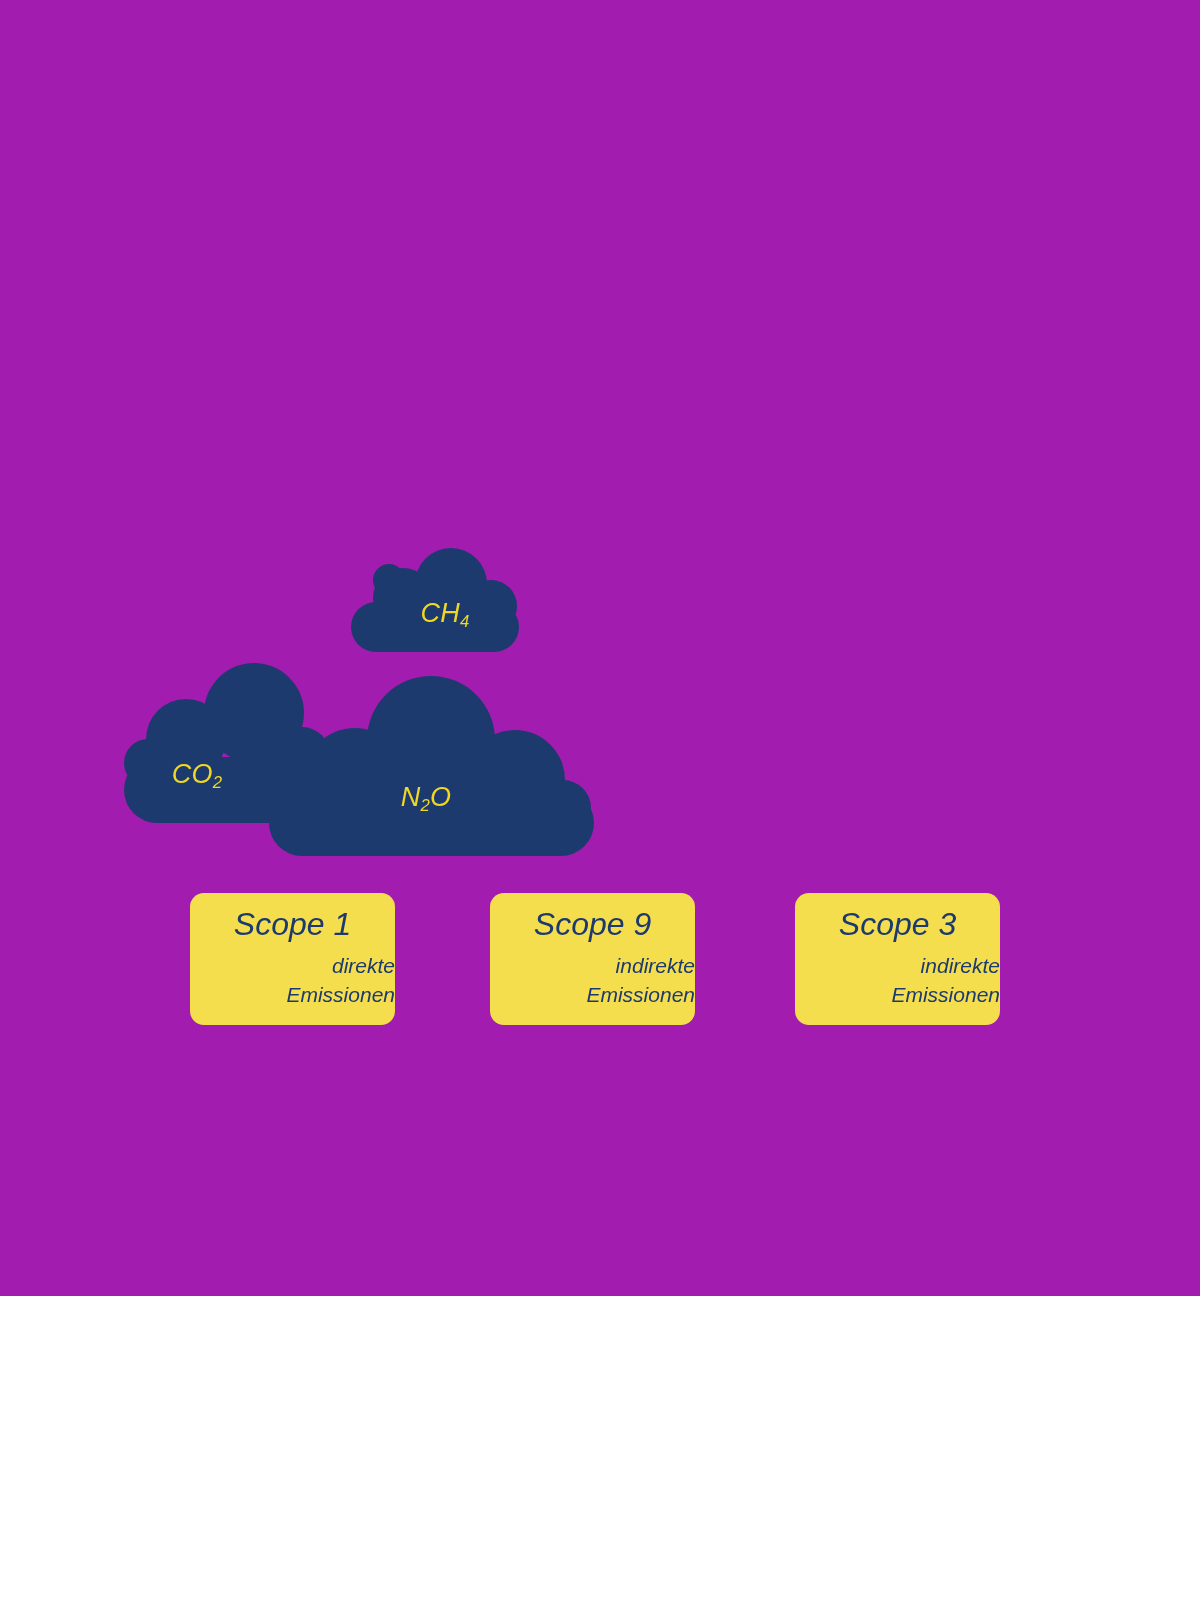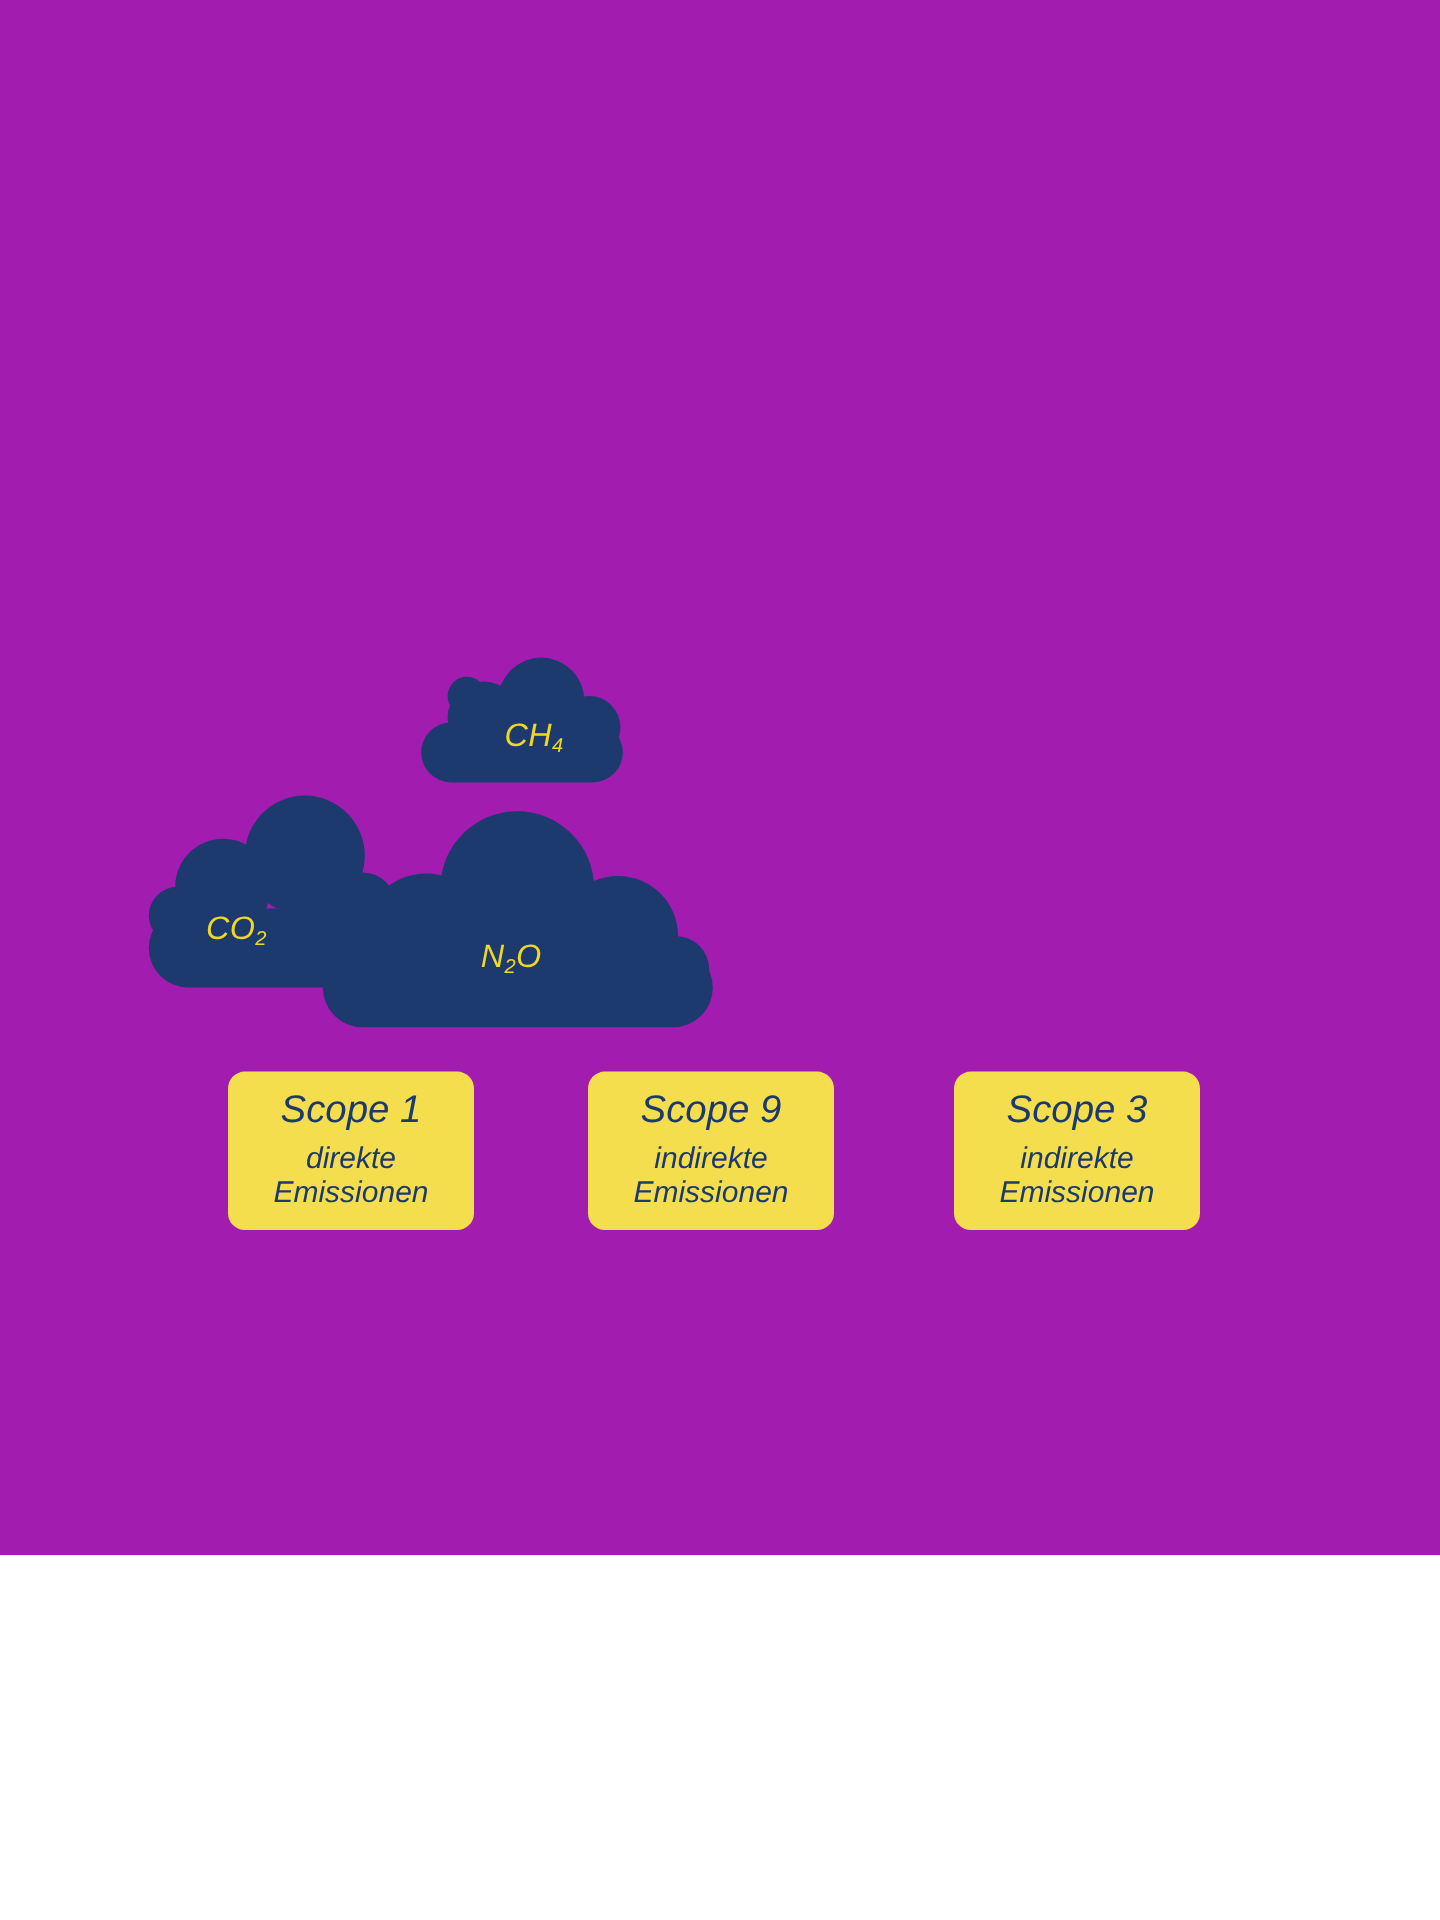--- a/index.html
+++ b/index.html
@@ -55,23 +55,24 @@
   .scope-2{left:490px;}
   .scope-3{left:795px;}
   .scope-title{
     margin-top:16px;
     font-size:32px;
     font-weight:500;
     line-height:30px;
   }
   .scope-lines{margin-top:12px;}
   .scope-line{
-    font-size:25px;
+    font-size:21px;
     font-weight:500;
     line-height:29px;
+    text-align:right;
   }
 </style>
 </head>
 <body>
 
 <div class="canvas">
 
   <div class="cloud cloud-ch4">
     <svg viewBox="0 0 180 117">
       <g fill="currentColor">

